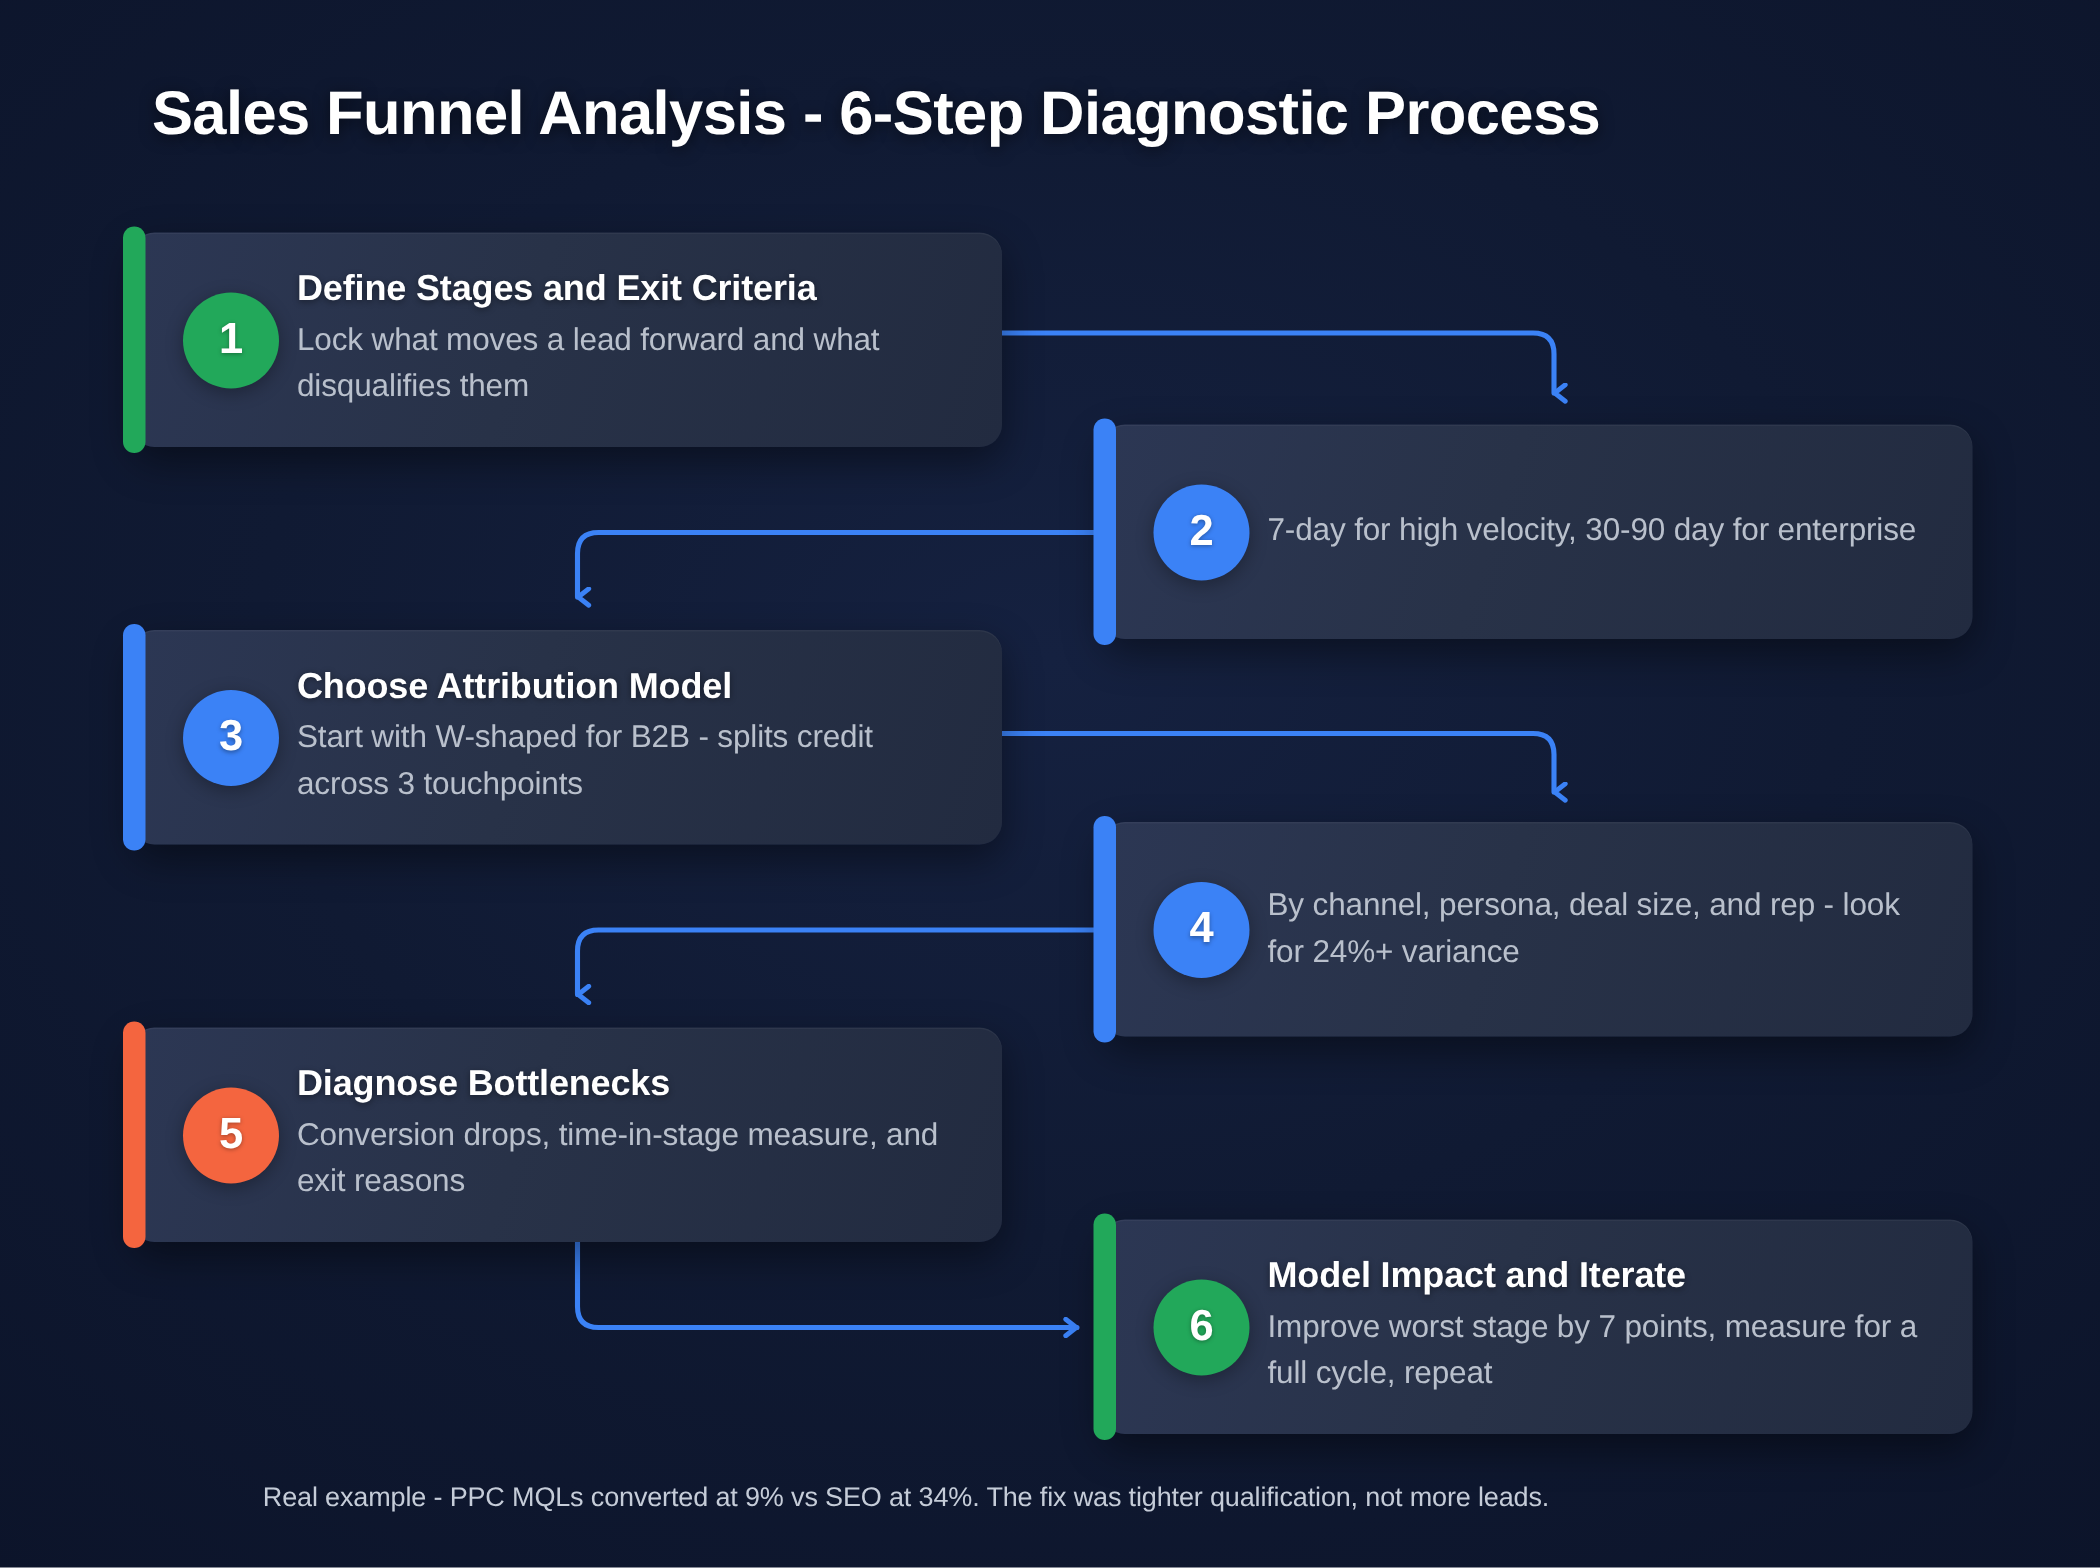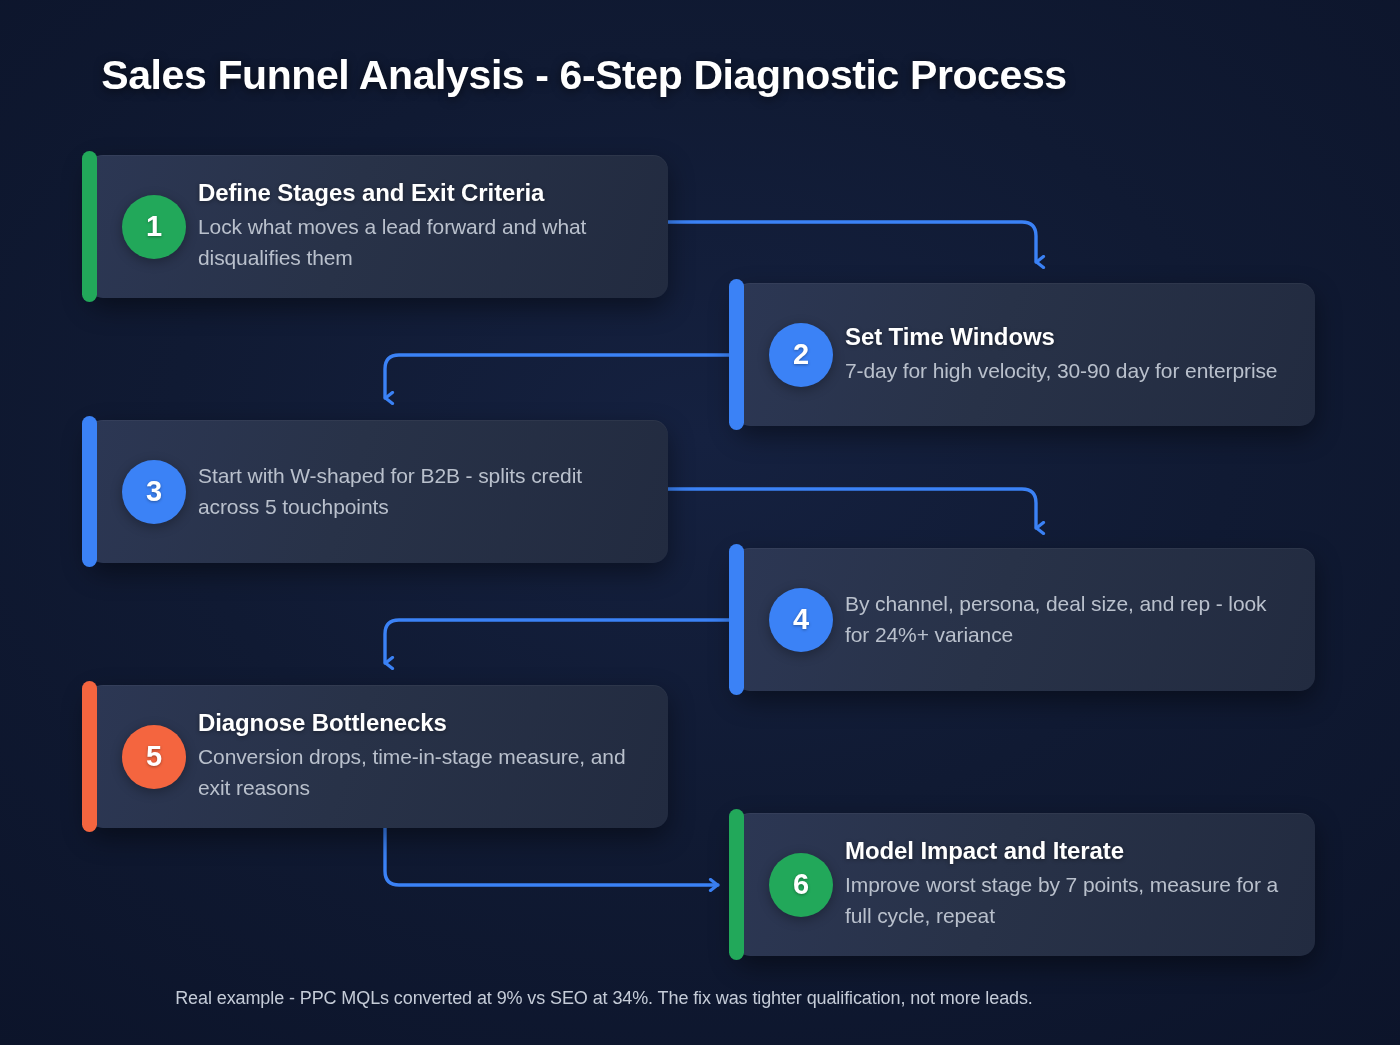--- a/index.html
+++ b/index.html
@@ -171,30 +171,30 @@
     <div class="card-text">
       <div class="card-title">Define Stages and Exit Criteria</div>
       <div class="card-desc">Lock what moves a lead forward and what disqualifies them</div>
     </div>
   </div>
 
   <div class="card right card-row2">
     <div class="accent" style="background: rgb(59, 130, 246);"></div>
     <div class="badge" style="background: rgb(59, 130, 246);">2</div>
     <div class="card-text">
-      <div class="card-title">Set Time Windows</div>
       <div class="card-desc">7-day for high velocity, 30-90 day for enterprise</div>
     </div>
   </div>
 
   <div class="card left card-row3">
     <div class="accent" style="background: rgb(59, 130, 246);"></div>
     <div class="badge" style="background: rgb(59, 130, 246);">3</div>
     <div class="card-text">
-      <div class="card-desc">Start with W-shaped for B2B - splits credit across 5 touchpoints</div>
+      <div class="card-title">Choose Attribution Model</div>
+      <div class="card-desc">Start with W-shaped for B2B - splits credit across 3 touchpoints</div>
     </div>
   </div>
 
   <div class="card right card-row4">
     <div class="accent" style="background: rgb(59, 130, 246);"></div>
     <div class="badge" style="background: rgb(59, 130, 246);">4</div>
     <div class="card-text">
       <div class="card-desc">By channel, persona, deal size, and rep - look for 24%+ variance</div>
     </div>
   </div>

